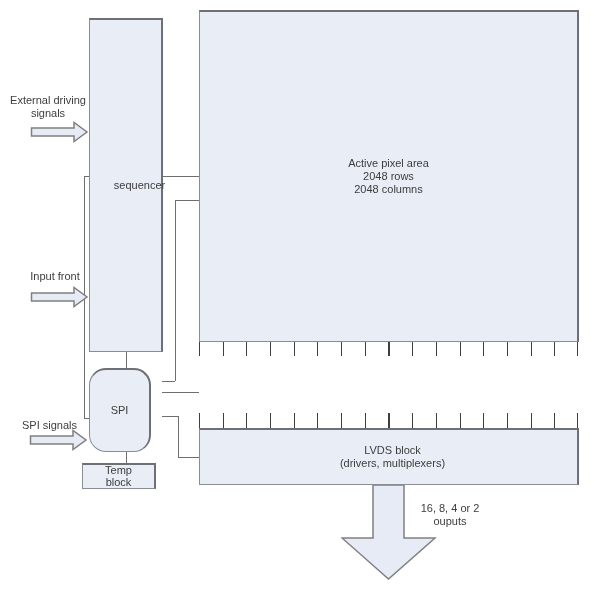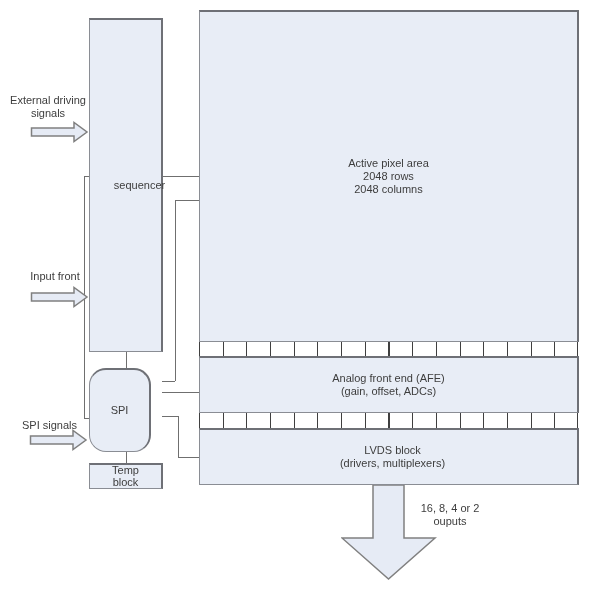--- a/index.html
+++ b/index.html
@@ -70,35 +70,31 @@
   <div class="block" style="left:89px;top:18px;width:74px;height:334px;padding-left:28px;">
     <span>sequencer</span>
   </div>
 
   <div class="block" style="left:199px;top:10px;width:380px;height:332px;">
     <span>Active pixel area</span>
     <span>2048 rows</span>
     <span>2048 columns</span>
   </div>
 
-  <div class="block" style="left:199px;top:356px;width:380px;height:57px;">
-    <span>Analog front end (AFE)</span>
-    <span>(gain, offset, ADCs)</span>
-  </div>
 
   <div class="block" style="left:199px;top:428px;width:380px;height:57px;padding-left:8px;">
     <span>LVDS block</span>
     <span>(drivers, multiplexers)</span>
   </div>
 
   <div class="block" style="left:89px;top:368px;width:62px;height:84px;border-radius:17px;">
     <span>SPI</span>
   </div>
 
-  <div class="block tight" style="left:89px;top:463px;width:74px;height:26px;">
+  <div class="block tight" style="left:82px;top:463px;width:74px;height:26px;">
     <span>Temp</span>
     <span>block</span>
   </div>
 
   <div class="io-label" style="left:7px;top:94px;width:82px;">
     <span>External driving</span><br>
     <span>signals</span>
   </div>
 
   <div class="io-label" style="left:7px;top:270px;width:96px;">

